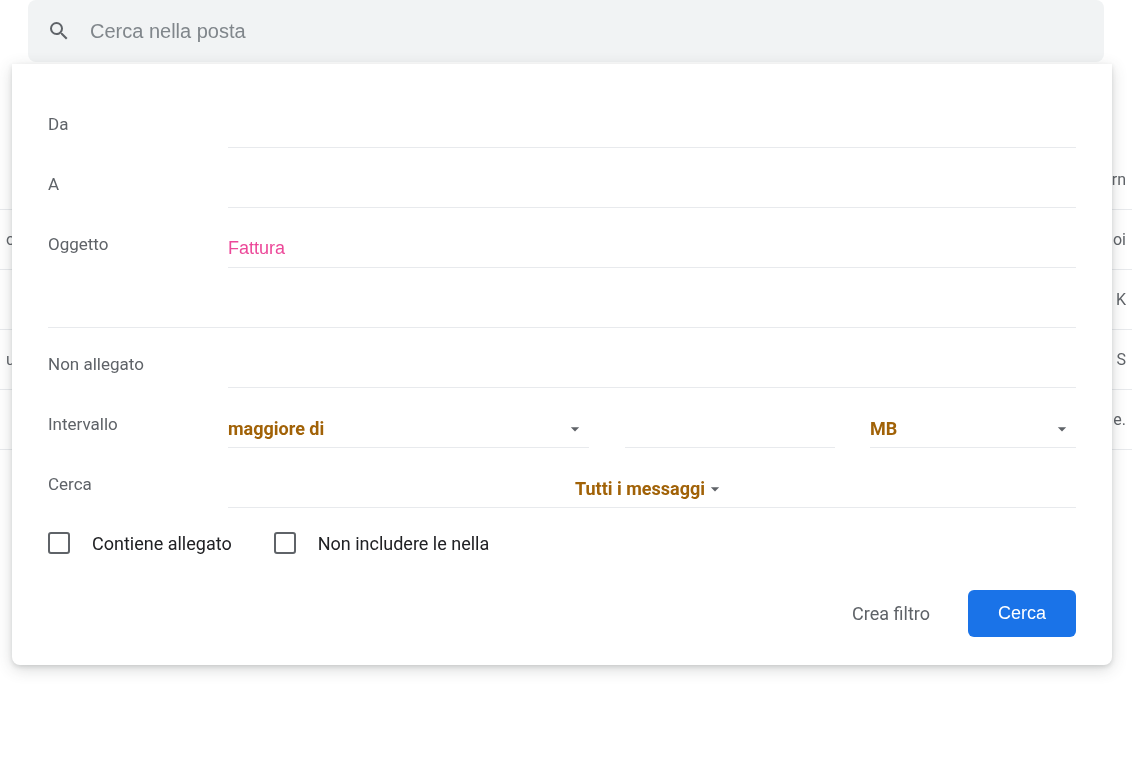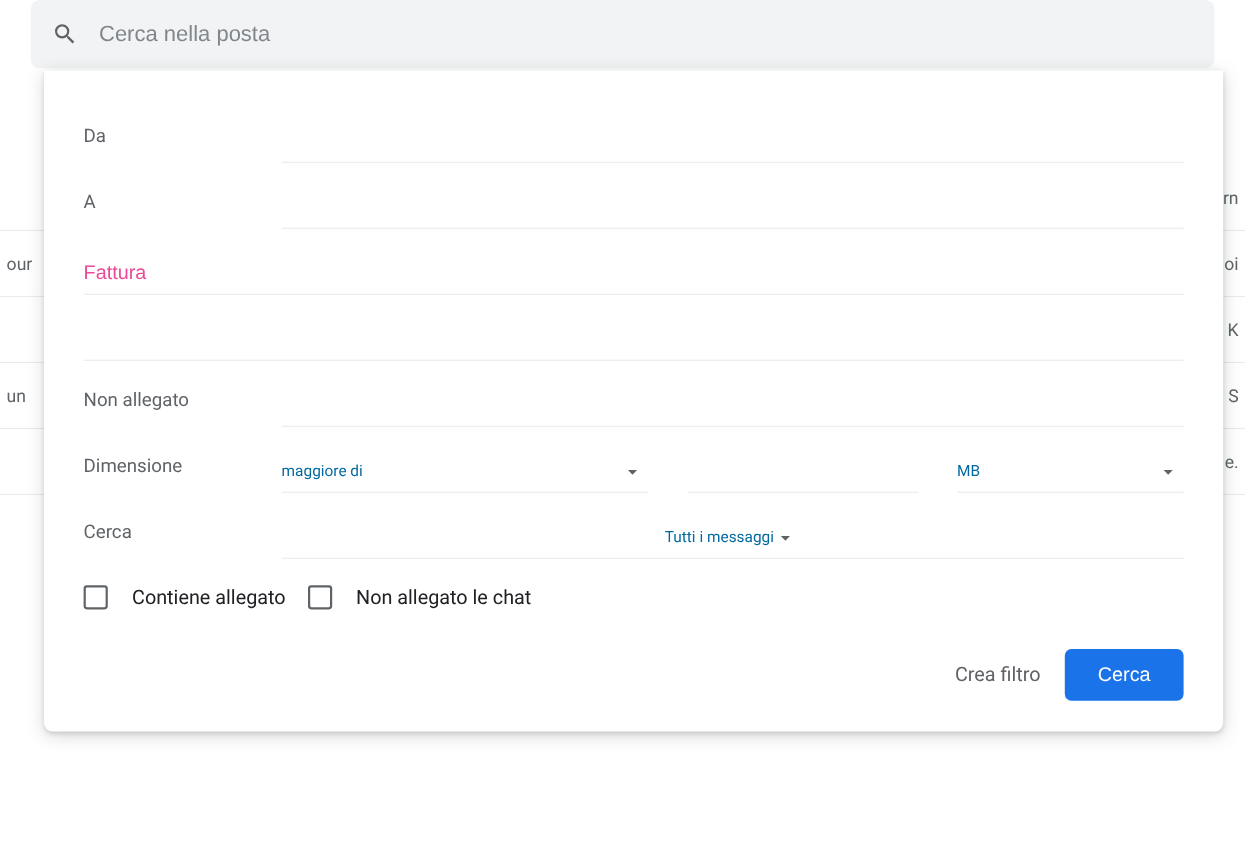--- a/index.html
+++ b/index.html
@@ -57,21 +57,21 @@
       font-size: 20px;
       color: #202124;
       outline: none;
       padding-left: 8px;
     }
     .search-input::placeholder { color: #80868b; }
     .dropdown-panel {
       position: absolute;
       z-index: 2;
       top: 64px;
-      left: 40px;
+      left: 12px;
       right: 20px;
       background: #fff;
       box-shadow: 0 2px 4px rgba(60,64,67,.15), 0 4px 16px rgba(60,64,67,.2);
       border-radius: 0 0 8px 8px;
       padding: 24px 36px 28px 36px;
     }
     .form-row {
       display: flex;
       align-items: flex-end;
       min-height: 60px;
@@ -102,57 +102,58 @@
     .select-field {
       flex: 1;
       border-bottom: 1px solid #e8eaed;
       display: flex;
       align-items: center;
       justify-content: space-between;
       padding: 8px 4px 8px 0;
       cursor: pointer;
     }
     .select-value {
-      font-size: 14px;
-      color: #0369a1;
+      font-size: 18px;
+      color: #a16207;
+      font-weight: bold;
     }
     .dropdown-arrow {
       color: #5f6368;
     }
     .dropdown-arrow svg { width: 20px; height: 20px; display: block; }
     .size-row .narrow { flex: 0 0 206px; margin-left: 23px; }
     .size-row .num-field { flex: 0 0 210px; margin-left: 24px; }
     .interval-row .wide { flex: 1; }
     .interval-row .date-field { flex: 1; margin-left: 24px; display:flex; align-items:center; justify-content:flex-end;}
     .cal-icon { color: #5f6368; padding-bottom: 4px;}
     .cal-icon svg { width: 24px; height: 24px; }
     .checkbox-row {
       display: flex;
       align-items: center;
-      gap: 20px;
+      gap: 42px;
       padding: 24px 0 0 0;
     }
     .checkbox-item {
       display: flex;
       align-items: center;
       gap: 22px;
     }
     .checkbox {
       width: 22px;
       height: 22px;
       border: 2px solid #5f6368;
       border-radius: 3px;
       cursor: pointer;
     }
     .checkbox-label { font-size: 18px; color: #202124; }
     .button-row {
       display: flex;
       justify-content: flex-end;
       align-items: center;
-      gap: 14px;
+      gap: 30px;
       padding-top: 36px;
     }
     .link-button {
       font-size: 18px;
       color: #5f6368;
       cursor: pointer;
       padding: 10px 8px;
     }
     .primary-button {
       background: #1a73e8;
@@ -211,40 +212,41 @@
   </div>
 
   <div class="form-row">
     <div class="form-label">A</div>
     <div class="form-field">
         <input class="text-input" type="text" value="" style="">
       </div>
   </div>
 
   <div class="form-row">
+    <div class="form-label">Oggetto</div>
     <div class="form-field">
         <input class="text-input" type="text" value="Fattura" style="">
       </div>
   </div>
 
   <div class="form-row">
     <div class="form-field">
         <input class="text-input" type="text" value="" style="">
       </div>
   </div>
 
   <div class="form-row">
     <div class="form-label">Non allegato</div>
     <div class="form-field">
         <input class="text-input" type="text" value="" style="">
       </div>
   </div>
 
   <div class="form-row size-row">
-    <div class="form-label">Dimensione</div>
+    <div class="form-label">Intervallo</div>
     <div class="select-field" style="flex:1;">
       <span class="select-value">maggiore di</span>
       <span class="dropdown-arrow">
           <svg viewBox="0 0 24 24" fill="currentColor">
             <path d="M7 10l5 5 5-5z"></path>
           </svg>
         </span>
     </div>
     <div class="form-field num-field">
         <input class="text-input" type="text" value="" style="">
@@ -272,21 +274,21 @@
     </div>
   </div>
 
   <div class="checkbox-row">
     <div class="checkbox-item">
       <div class="checkbox"></div>
       <span class="checkbox-label">Contiene allegato</span>
     </div>
     <div class="checkbox-item">
       <div class="checkbox"></div>
-      <span class="checkbox-label">Non allegato le chat</span>
+      <span class="checkbox-label">Non includere le nella</span>
     </div>
   </div>
 
   <div class="button-row">
     <div class="link-button">Crea filtro</div>
     <button class="primary-button">Cerca</button>
   </div>
 
 </div>
 

